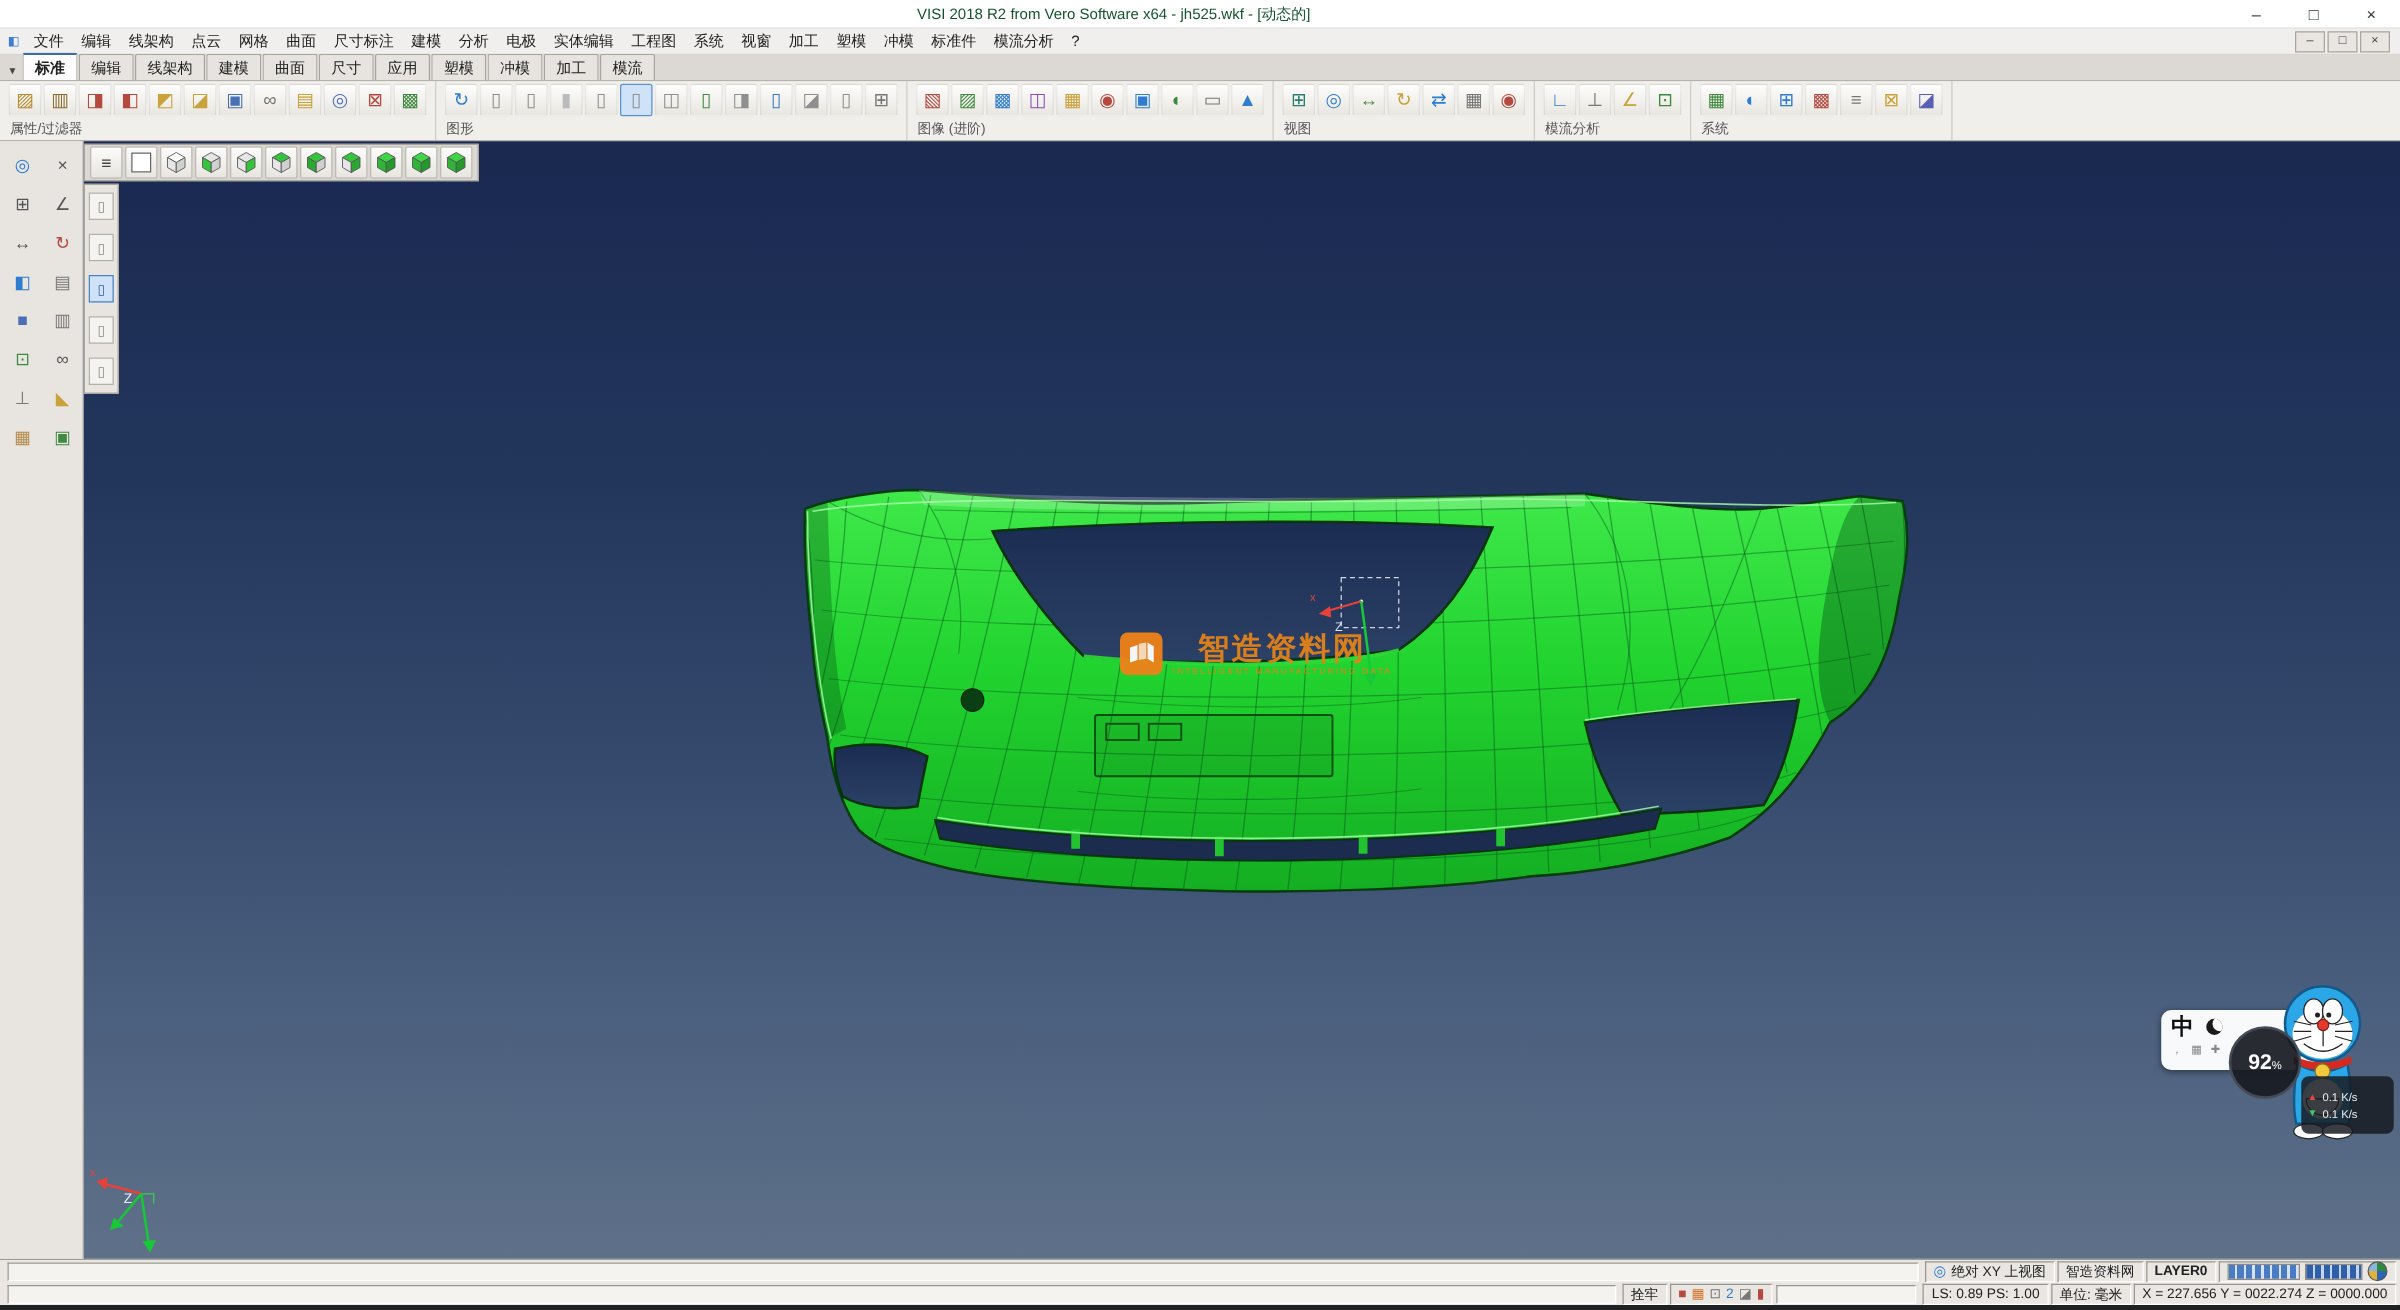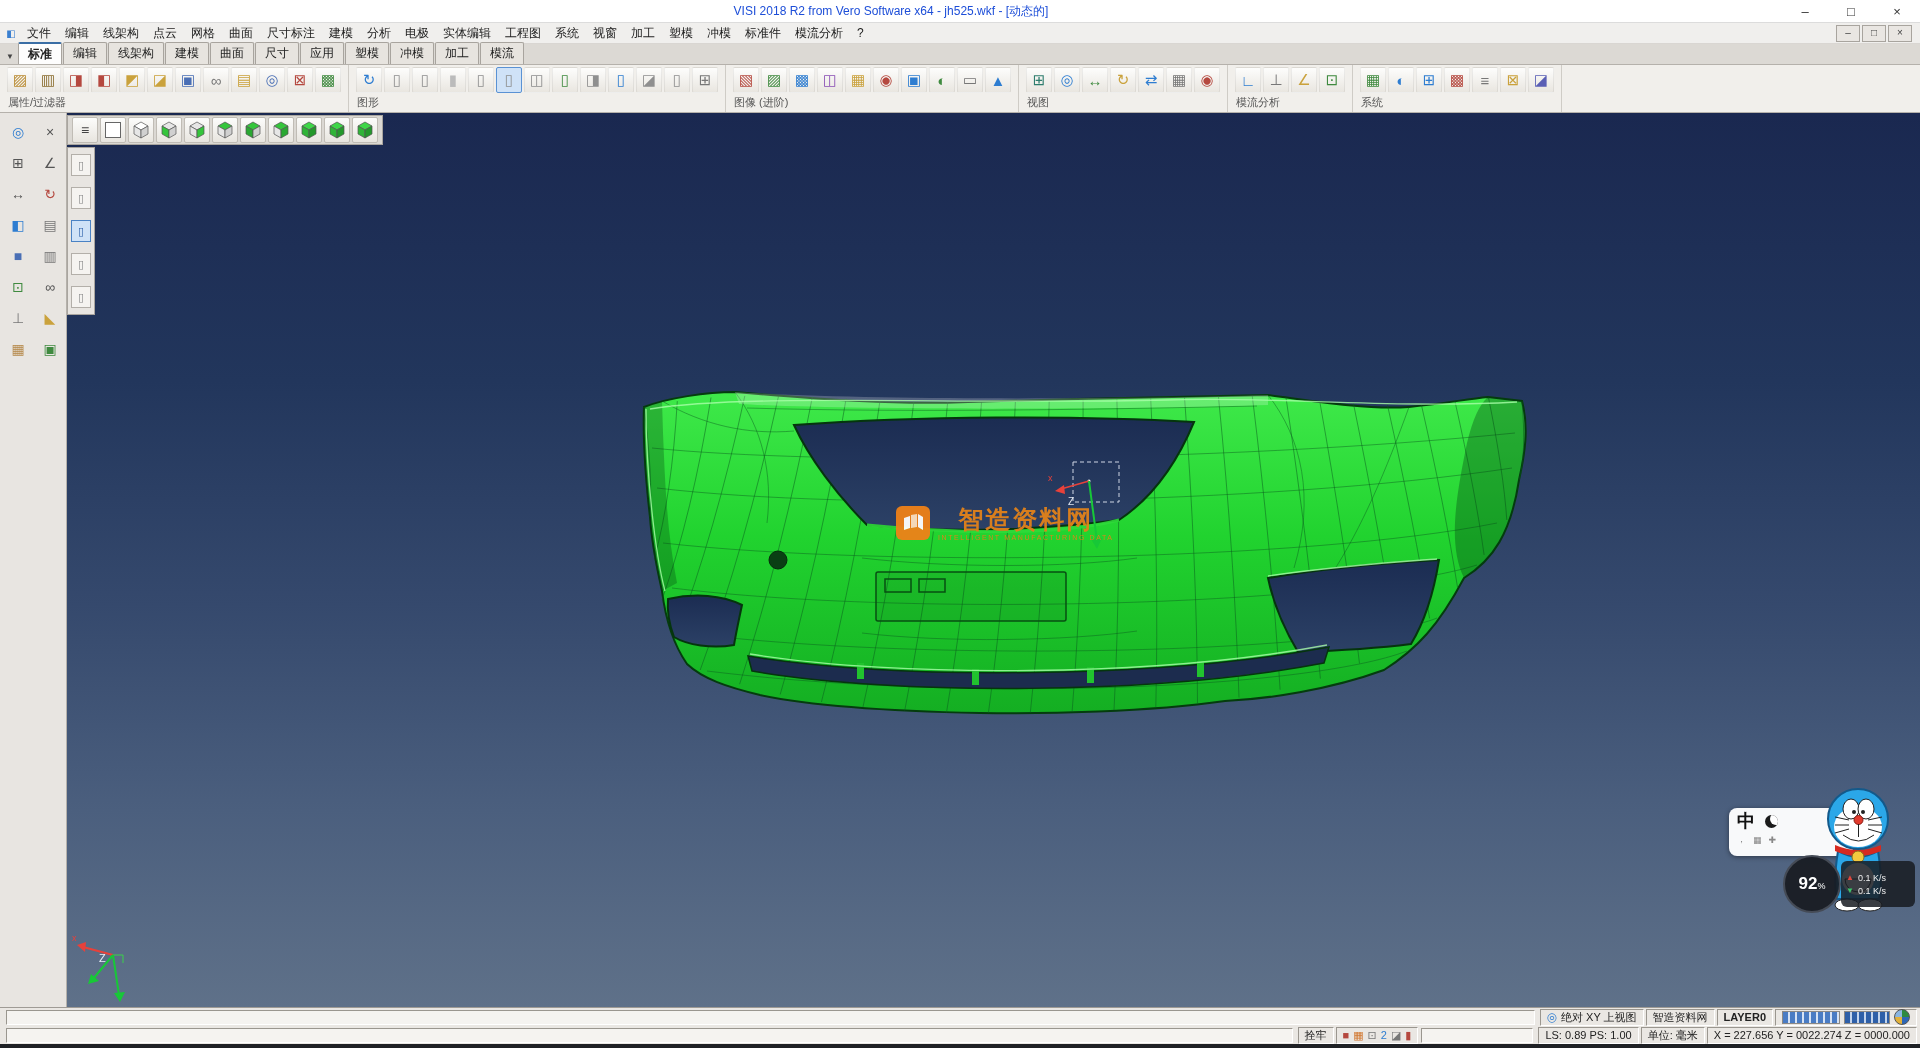--- a/index.html
+++ b/index.html
@@ -1,35 +1,35 @@
 <!DOCTYPE html>
 <html><head>
 <meta charset="utf-8">
 <style>
   html,body{margin:0;padding:0;background:#000;}
   .app{position:relative;width:1920px;height:1048px;overflow:hidden;background:#e9e6e2;
        font-family:"Liberation Sans","DejaVu Sans",sans-serif;font-size:12px;color:#222;
        -webkit-font-smoothing:antialiased;}
   
   .titlebar{height:22px;background:#ffffff;border-bottom:1px solid #dcdcdc;display:flex;align-items:center;}
-  .titlebar .title{flex:1;text-align:center;font-size:12px;color:#1d4ed8;}
+  .titlebar .title{flex:1;text-align:center;font-size:12px;color:#14532d;}
   .win-controls{display:flex;height:100%;}
   .win-btn{width:46px;height:100%;display:grid;place-items:center;font-size:13px;color:#333;cursor:default;}
   
   .menubar{height:20px;background:#f0efed;border-bottom:1px solid #d9d6d2;display:flex;align-items:center;padding:0 4px;}
   .doc-icon{width:14px;height:14px;margin-right:2px;display:grid;place-items:center;font-size:10px;color:#3a7fd0;}
   .menu-items{display:flex;align-items:center;}
   .menu-item{padding:2px 7px;white-space:nowrap;}
   .child-controls{margin-left:auto;display:flex;gap:2px;padding-right:4px;}
   .cc-btn{width:22px;height:15px;border:1px solid #a8a49e;background:#e9e6e2;font-size:10px;line-height:12px;
           display:grid;place-items:center;color:#444;}
   
   .tabrow{height:20px;background:#dcd9d4;display:flex;align-items:flex-end;padding-left:2px;border-bottom:1px solid #b5b1ab;}
   .tab-dd{width:16px;height:16px;display:grid;place-items:center;font-size:8px;color:#444;}
-  .tabs{display:flex;}
+  .tabs{display:flex;align-items:flex-end;}
   .tab{font-size:12px;padding:2px 9px 1px;border:1px solid #a8a49e;border-bottom:none;background:#e7e4df;
        margin-right:1px;border-radius:2px 2px 0 0;white-space:nowrap;}
   .tab.active{background:#fdfdfd;border-top:2px solid #3a6ea5;font-weight:bold;}
   
   .ribbon{height:47px;background:#f1efeb;border-bottom:1px solid #b5b1ab;display:flex;align-items:stretch;}
   .rgroup{display:flex;flex-direction:column;border-right:1px solid #cfccc6;padding:1px 6px 0;}
   .ricons{display:flex;align-items:center;height:29px;}
   .ricon{width:24px;height:24px;margin:0 1px;display:grid;place-items:center;font-size:15px;border-radius:2px;
          background:linear-gradient(#fdfdfc,#e9e6e0);border:1px solid rgba(0,0,0,0.06);cursor:default;}
   .ricon.active{background:#cfe2f7;border:1px solid #5a92d4;}
@@ -60,21 +60,21 @@
   .wm-sub{font-size:7px;color:#e2821a;letter-spacing:1.6px;margin-top:2px;}
   
   .ime-pill{position:absolute;left:1662px;top:695px;width:108px;height:42px;background:rgba(255,255,255,.96);
             border-radius:8px;box-shadow:0 1px 5px rgba(0,0,0,.45);z-index:6;padding:3px 8px;}
   .ime-row1{display:flex;align-items:center;gap:10px;}
   .ime-zh{font-size:18px;font-weight:bold;color:#111;line-height:20px;}
   .ime-moon{width:13px;height:13px;background:#1b1b1b;border-radius:50%;position:relative;overflow:hidden;}
   .ime-moon::after{content:"";position:absolute;left:5px;top:-2px;width:12px;height:12px;background:#fff;border-radius:50%;}
   .ime-row2{display:flex;align-items:center;gap:7px;font-size:9px;color:#888;margin-top:2px;}
   .doraemon{position:absolute;left:1756px;top:674px;z-index:7;}
-  .net-bubble{position:absolute;left:1716px;top:742px;width:54px;height:54px;border-radius:50%;z-index:8;
+  .net-bubble{position:absolute;left:1716px;top:708px;width:54px;height:54px;border-radius:50%;z-index:8;
               background:rgba(24,27,33,.93);border:2px solid #454b56;display:grid;place-items:center;color:#fff;}
   .net-bubble .pct{font-size:17px;font-weight:bold;}
   .net-bubble .pcts{font-size:9px;font-weight:normal;}
   .net-rows{position:absolute;left:1774px;top:748px;width:64px;height:42px;background:rgba(24,27,33,.85);
             border-radius:6px;z-index:7;display:flex;flex-direction:column;justify-content:center;gap:3px;padding:2px 5px;}
   .nrow{display:flex;align-items:center;gap:4px;font-size:9px;color:#eee;white-space:nowrap;}
   .arr-up{color:#e0483e;font-size:8px;}
   .arr-dn{color:#3ec46a;font-size:8px;}
   
   .statusbar{height:36px;background:#eae7e3;border-top:1px solid #9f9b95;font-size:11px;}

